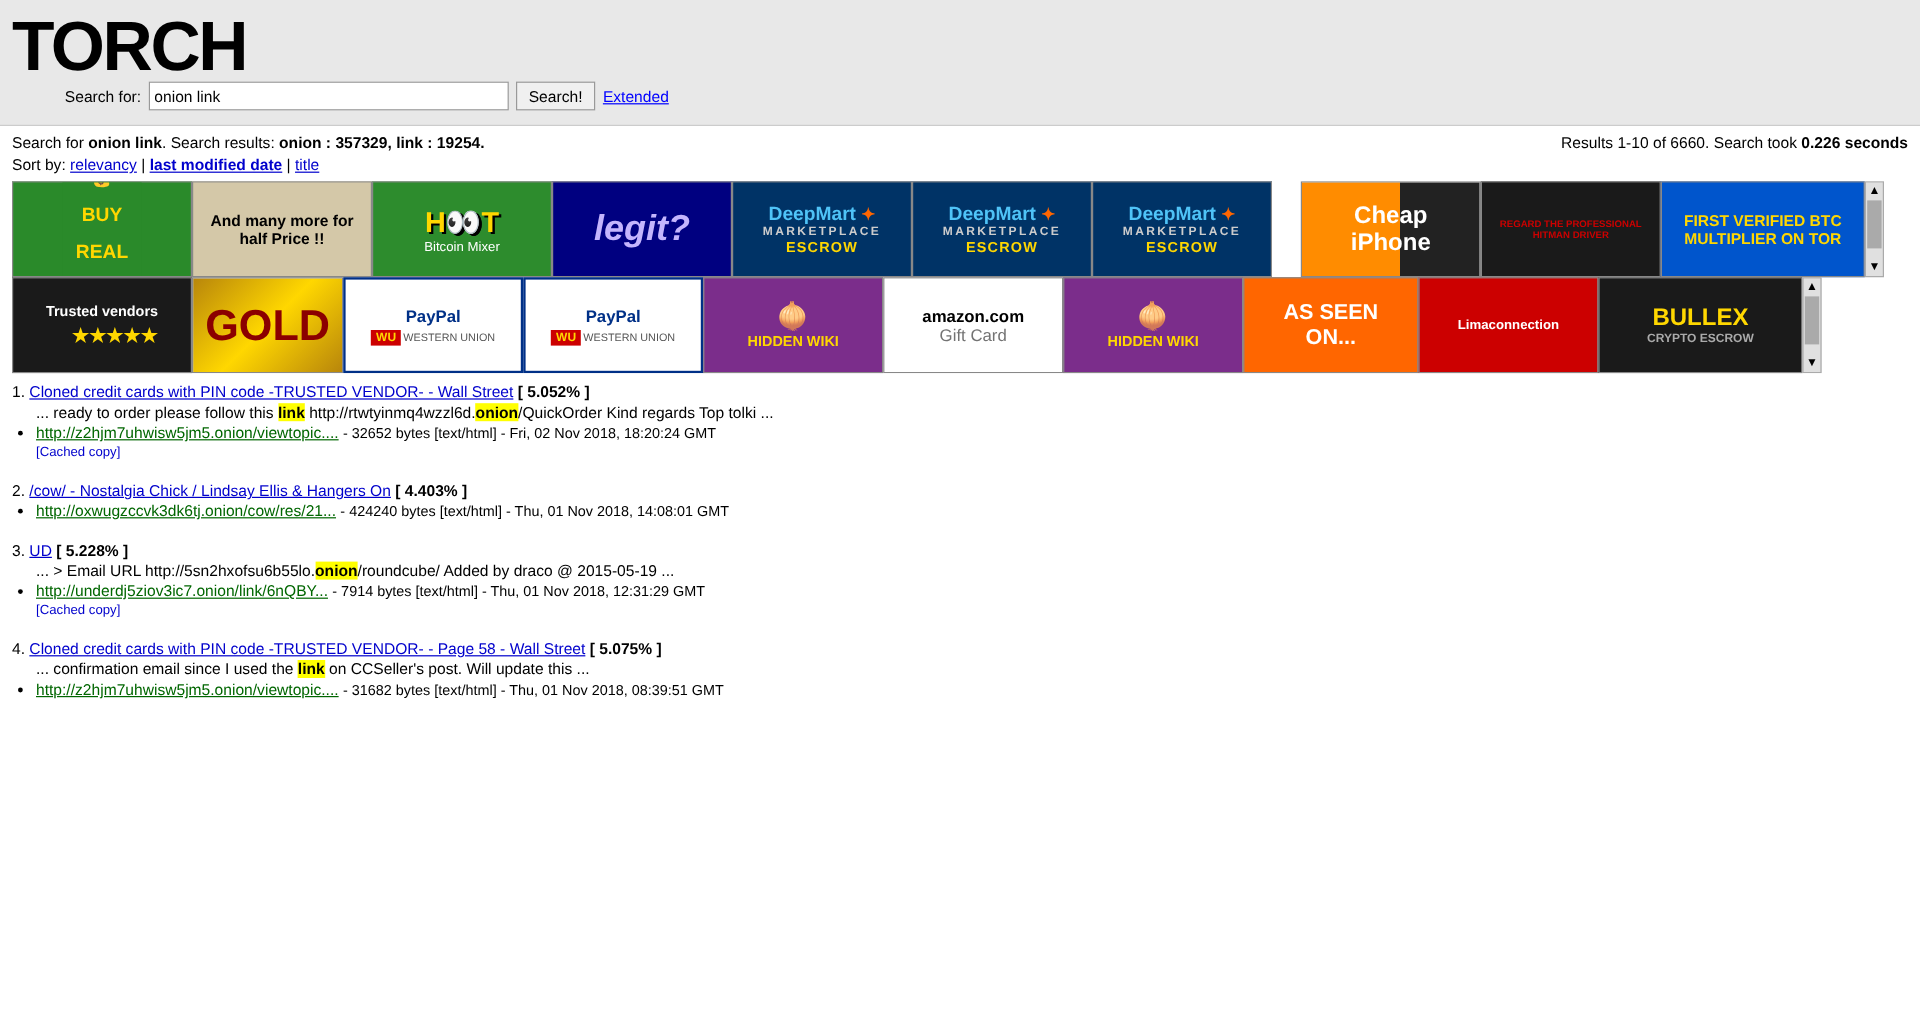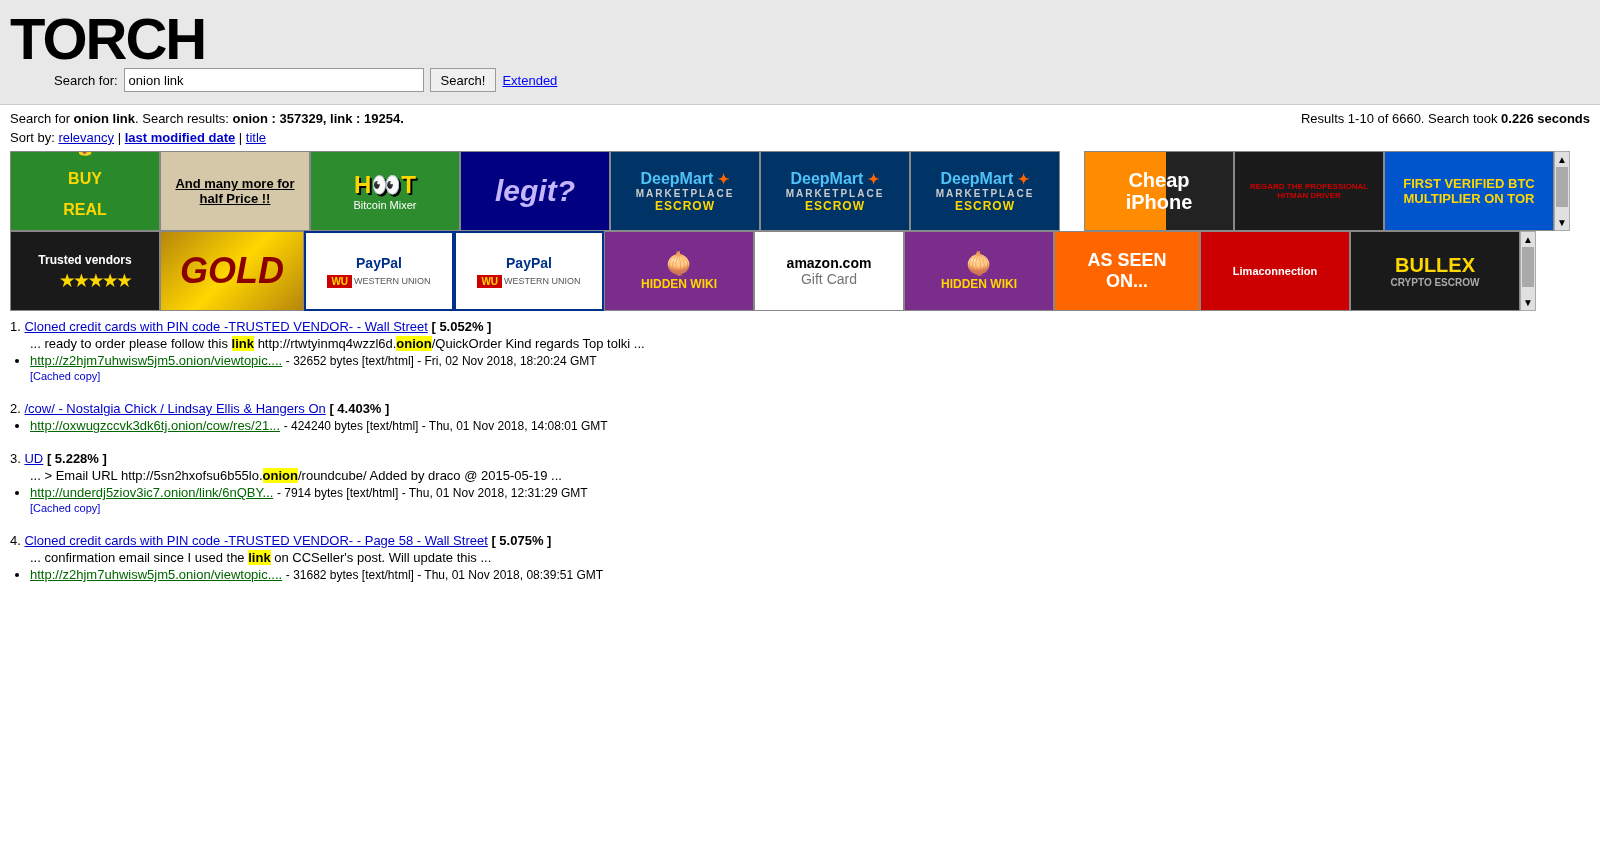--- a/index.html
+++ b/index.html
@@ -179,27 +179,26 @@
       width: 150px;
       background: #1a1a1a;
       color: #fff;
       font-size: 12px;
       text-align: center;
       padding: 8px 5px;
       font-weight: bold;
     }
     .ad-trusted-vendors .stars { color: #ffd700; font-size: 16px; }
     .ad-gold {
-      width: 144px;
+      width: 126px;
       background: linear-gradient(135deg, #b8860b, #ffd700, #b8860b);
       color: #8b0000;
       font-weight: 900;
       font-size: 36px;
       text-align: center;
-      font-style: italic;
     }
     .ad-paypal-wu-1 {
       width: 150px;
       background: #fff;
       border: 2px solid #003087;
       padding: 5px;
       display: flex;
       flex-direction: column;
       align-items: center;
       justify-content: center;
@@ -382,21 +381,21 @@
     <div class="ad-banner ad-buy-real-money">
       <div style="text-align:center;">
         <div style="font-size:26px;font-weight:900;background:#2a8a2a;padding:4px;">
           <span style="color:#ffd700;font-size:13px;">💰</span><br>
           <span style="color:#ffd700;font-size:16px;font-weight:900;">BUY<br>REAL<br>MONEY</span>
         </div>
       </div>
     </div>
 
     <div class="ad-banner ad-and-many-more">
-      <span style="font-size:13px;font-weight:bold;color:#000;text-decoration:underline;">And many more for half Price !!</span>
+      <span style="font-size:13px;font-weight:bold;color:#000;">And many more for half Price !!</span>
     </div>
 
     <div class="ad-banner ad-hoot">
       <div style="text-align:center;">
         <div style="font-size:24px;font-weight:900;color:#ffd700;text-shadow:2px 2px #000;">H👀T</div>
         <div style="font-size:11px;color:#fff;font-weight:normal;">Bitcoin Mixer</div>
       </div>
     </div>
 
     <div class="ad-banner ad-legit">

